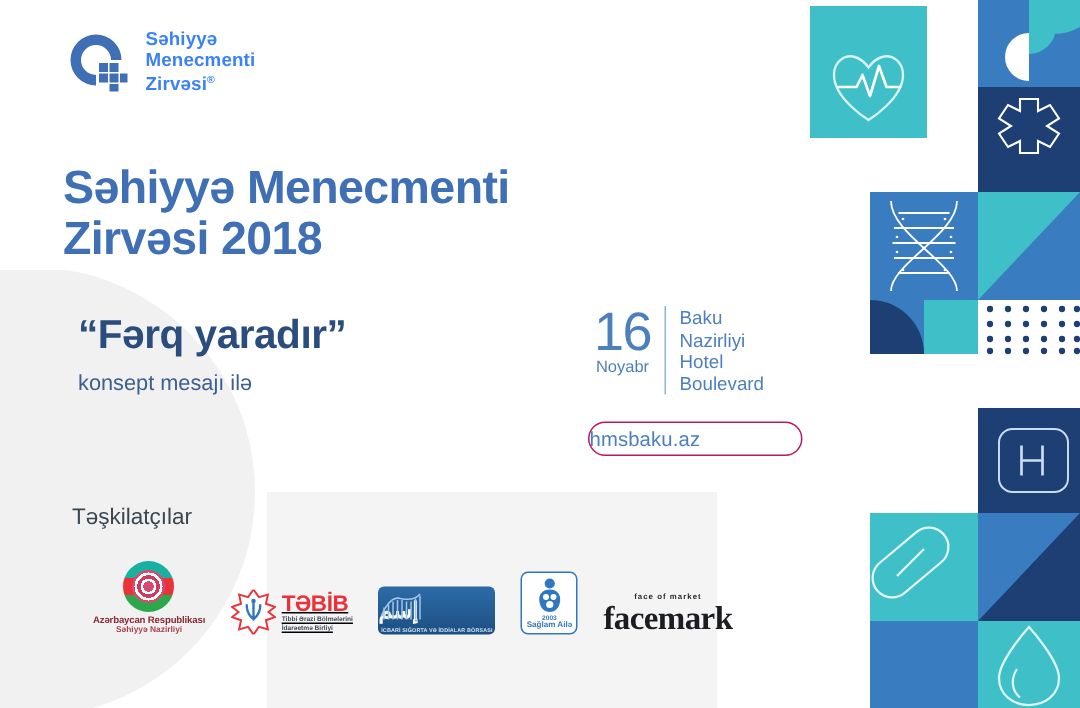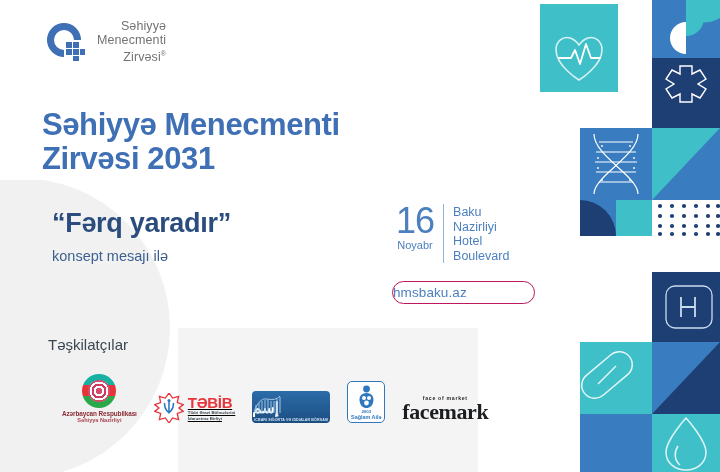--- a/index.html
+++ b/index.html
@@ -40,23 +40,22 @@
 
   
   .logo-wrap {
     position: absolute; left: 44px; top: 20px;
     display: flex; align-items: center; gap: 9px;
     z-index: 5;
   }
   .logo-mark { position: relative; width: 44px; height: 44px; }
   .logo-text {
     font-size: 12.5px; line-height: 13.6px;
-    color: #737373; font-weight: 400; letter-spacing: .1px;
+    color: #3b82f6; font-weight: 700; letter-spacing: .1px;
     white-space: pre-line;
-    text-align: right;
   }
   .logo-reg { font-size: 7px; vertical-align: super; }
 
   
   .headline {
     position: absolute; left: 42px; top: 108px;
     z-index: 5;
     color: #3f6fb4;
     font-size: 31px; line-height: 34px;
     font-weight: 800; letter-spacing: -.4px;
@@ -200,21 +199,21 @@
         <rect x="36" y="29" width="5" height="6" fill="#3f6fb4"></rect>
         <rect x="29" y="36" width="6" height="5" fill="#3f6fb4"></rect>
       </svg>
     </div>
     <div class="logo-text"><span>Səhiyyə
 Menecmenti
 Zirvəsi</span><span class="logo-reg">®</span></div>
   </div>
 
   <div class="headline">Səhiyyə Menecmenti
-Zirvəsi 2031</div>
+Zirvəsi 2018</div>
 
   <div class="tagline">“Fərq yaradır”</div>
   <div class="subtag">konsept mesajı ilə</div>
 
   <div class="datevenue">
     <div class="date-col">
       <div class="date-day">16</div>
       <div class="date-month">Noyabr</div>
     </div>
     <div class="date-rule"></div>

